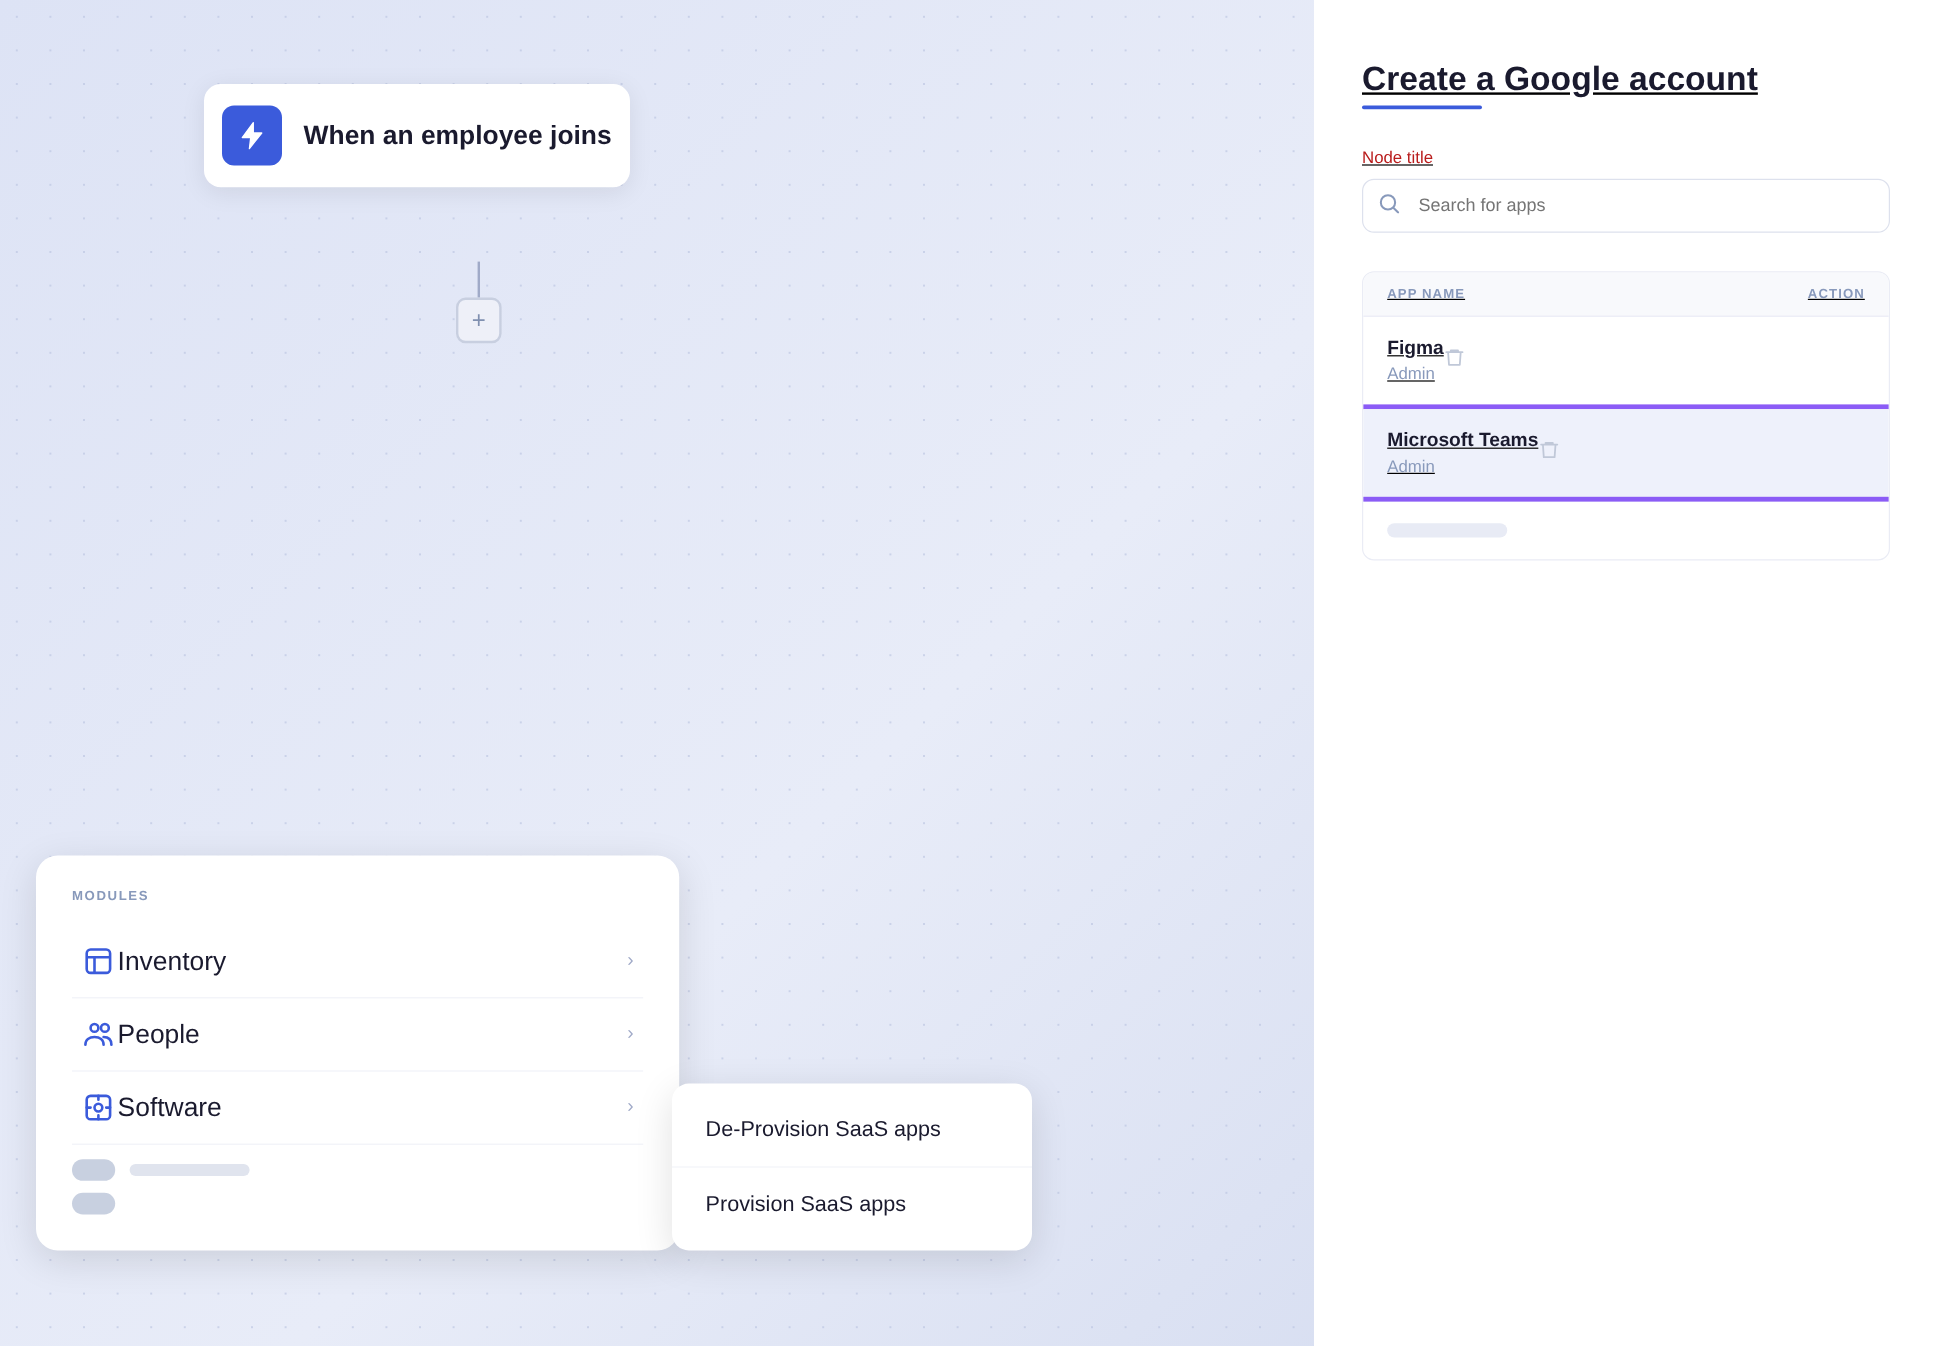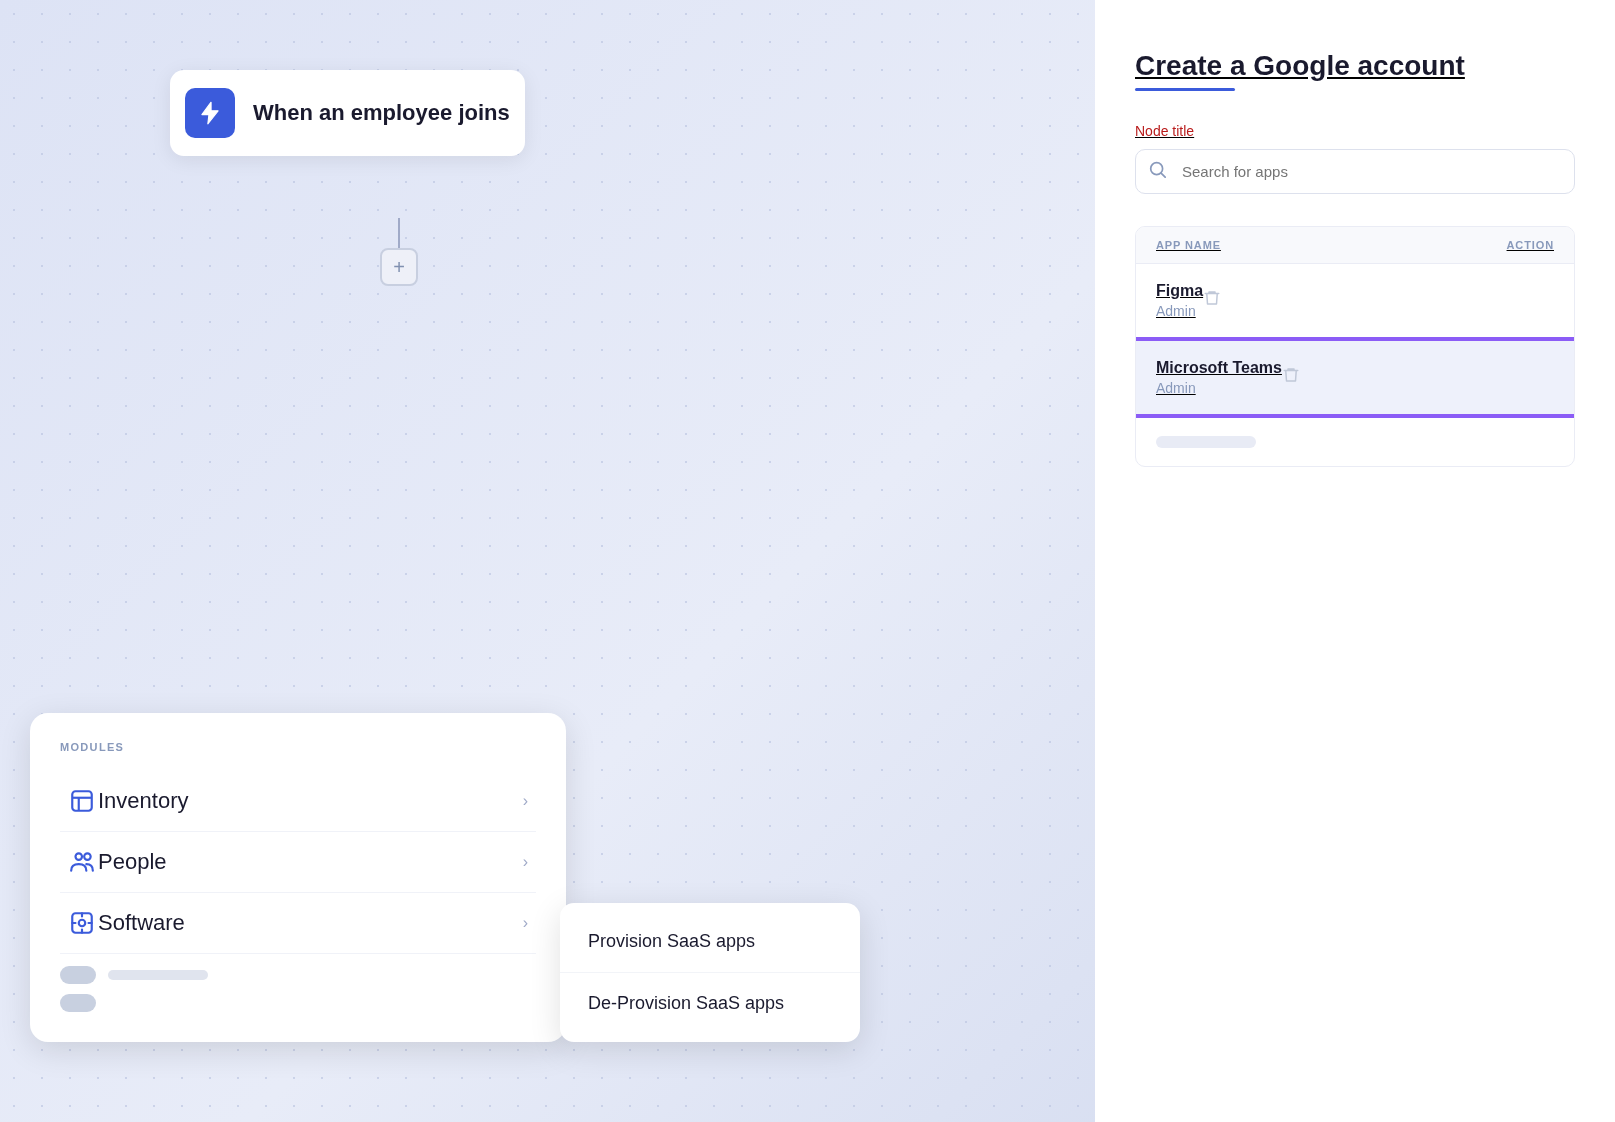--- a/index.html
+++ b/index.html
@@ -485,18 +485,18 @@
       <div class="placeholder-text-bar"></div>
     </div>
     <div class="placeholder-row">
       <div class="placeholder-toggle"></div>
     </div>
   </div>
 </div>
 
 <div class="submenu-panel">
   <div class="submenu-item">
+    <span>De-Provision SaaS apps</span>
+  </div>
+  <div class="submenu-item">
     <span>Provision SaaS apps</span>
   </div>
-  <div class="submenu-item">
-    <span>De-Provision SaaS apps</span>
-  </div>
 </div>
 
 </body></html>

